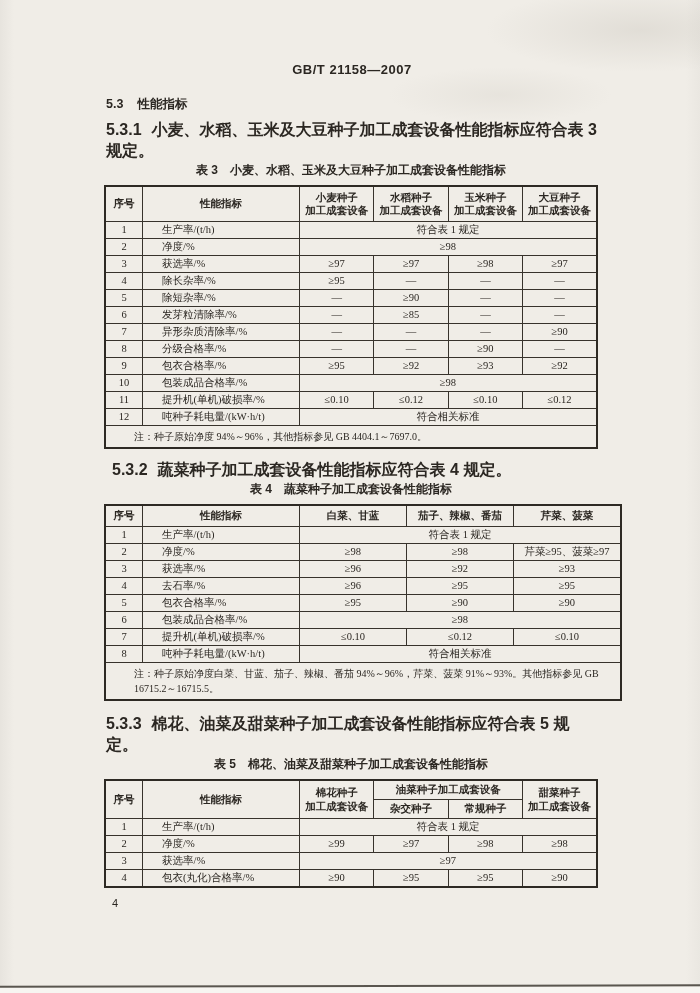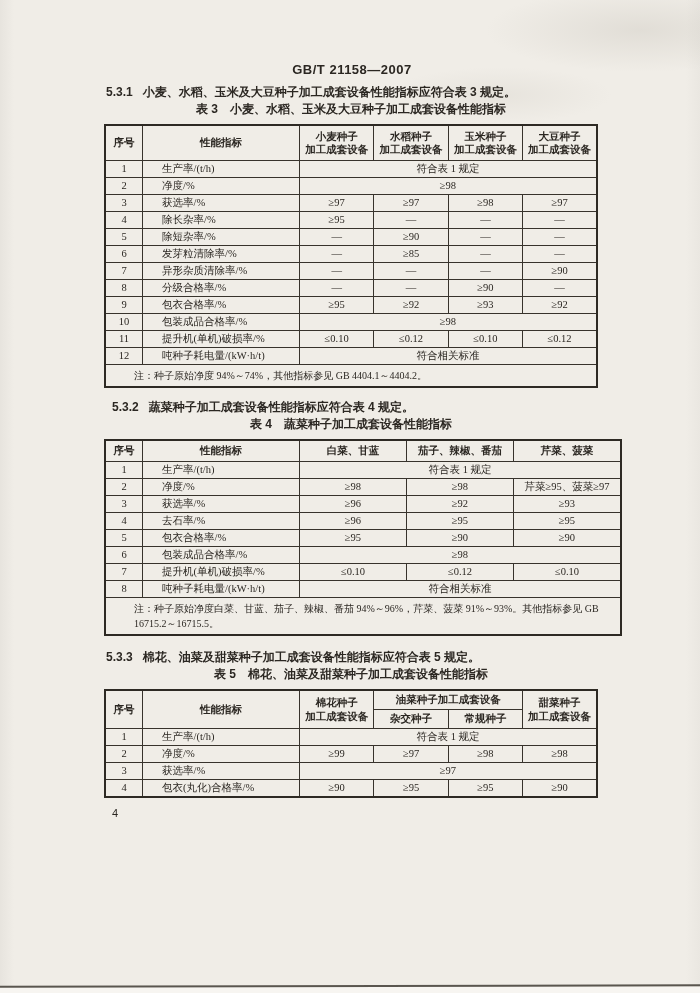--- a/index.html
+++ b/index.html
@@ -12,21 +12,21 @@
       #f0ede7;
     overflow:hidden;position:relative;
     font-family:"Liberation Serif","DejaVu Serif",serif;
     color:#2b2722;
     -webkit-font-smoothing:antialiased;
   }
   .content{position:absolute;left:104px;top:62px;width:494px;}
   .std-code{font-family:"Liberation Sans","DejaVu Sans",sans-serif;font-weight:bold;font-size:13px;letter-spacing:.5px;margin-left:2px;text-align:center;}
   .h53{font-family:"Liberation Sans","DejaVu Sans",sans-serif;font-weight:bold;font-size:12.5px;margin-top:19px;margin-left:2px;}
   .h53 .num{margin-right:14px;}
-  .hsub{font-family:"Liberation Sans","DejaVu Sans",sans-serif;font-weight:bold;font-size:12px;margin-top:7px;margin-left:2px;}
+  .hsub{font-family:"Liberation Sans","DejaVu Sans",sans-serif;font-weight:bold;font-size:16px;margin-top:7px;margin-left:2px;}
   .hsub .num{margin-right:10px;}
   .tcap{font-family:"Liberation Sans","DejaVu Sans",sans-serif;font-weight:bold;font-size:12px;text-align:center;}
   table{border-collapse:collapse;width:494px;table-layout:fixed;margin-top:6px;}
   th,td{border:1px solid #38332c;padding:0 3px;font-size:10.5px;line-height:1.25;color:#2b2722;}
   table{border:2px solid #2e2a24;}
   th{font-weight:bold;white-space:pre-line;text-align:center;height:34px;vertical-align:middle;}
   td{height:16px;text-align:center;vertical-align:middle;}
   td.lbl{text-align:left;padding-left:19px;}
   td.note{text-align:left;font-size:10px;padding:3px 10px 3px 28px;line-height:1.5;height:auto;}
   .c-no{width:30px;}
@@ -38,20 +38,23 @@
   .bottom-edge{position:absolute;left:0;bottom:6px;width:700px;height:2px;background:#5a564f;transform:rotate(-.12deg);}
   .bottom-white{position:absolute;left:0;bottom:0;width:700px;height:6px;background:#f7f5f1;}
 </style>
 </head>
 <body>
 
 <div class="content">
 
   <div class="std-code">GB/T 21158—2007</div>
 
+  <div class="h53">
+    <span class="num">5.3</span><span>性能指标</span>
+  </div>
 
   <div class="hsub">
     <span class="num">5.3.1</span><span>小麦、水稻、玉米及大豆种子加工成套设备性能指标应符合表 3 规定。</span>
   </div>
 
   <div class="tcap">表 3　小麦、水稻、玉米及大豆种子加工成套设备性能指标</div>
 
   <table class="t3">
     <tbody>
         <tr>
@@ -144,21 +147,21 @@
       <td>≤0.12</td>
       <td>≤0.10</td>
       <td>≤0.12</td>
     </tr>
     <tr>
       <td>12</td>
       <td class="lbl">吨种子耗电量/(kW·h/t)</td>
       <td colspan="4">符合相关标准</td>
     </tr>
     <tr>
-      <td class="note" colspan="6">注：种子原始净度 94%～74%，其他指标参见 GB 4404.1～4404.2。</td>
+      <td class="note" colspan="6">注：种子原始净度 94%～96%，其他指标参见 GB 4404.1～7697.0。</td>
     </tr>
   </tbody>
     </table>
 
   <div class="hsub" style="margin-top:11px;margin-left:8px;">
     <span class="num">5.3.2</span><span>蔬菜种子加工成套设备性能指标应符合表 4 规定。</span>
   </div>
 
   <div class="tcap">表 4　蔬菜种子加工成套设备性能指标</div>
 

